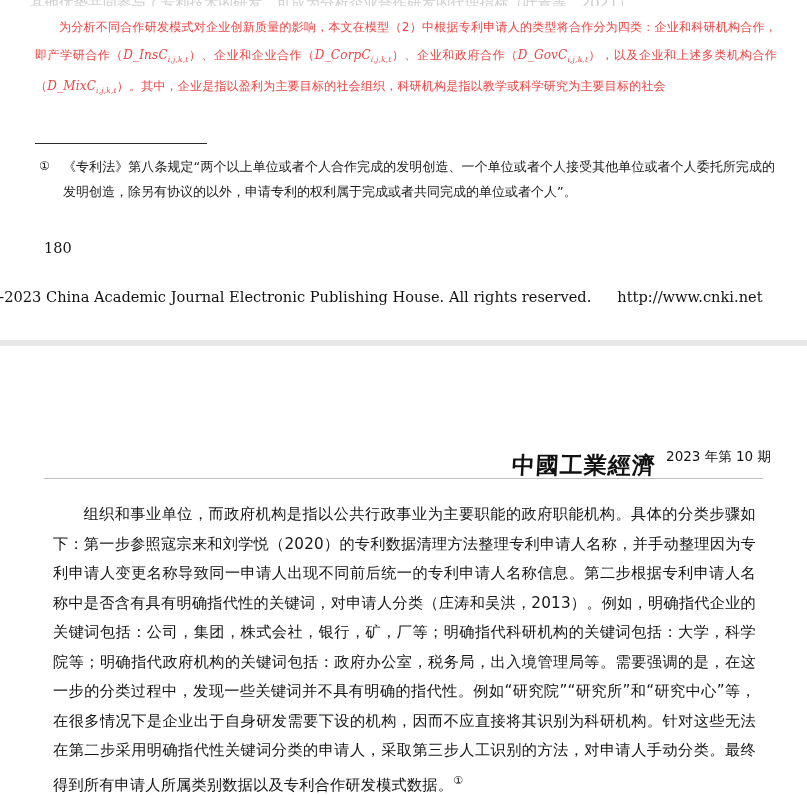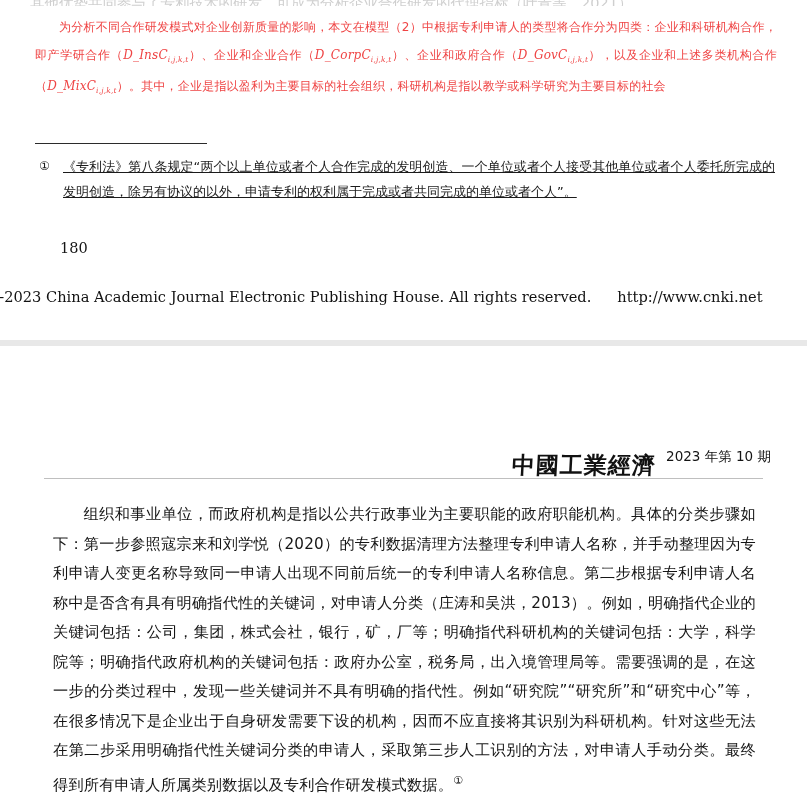--- a/index.html
+++ b/index.html
@@ -92,26 +92,25 @@
     text-align: justify;
   }
   .footnote .fn-marker {
     position: absolute;
     left: -24px;
     top: 0;
     font-size: 12px;
   }
   .footnote p {
     margin: 0;
-    text-decoration: underline;
   }
 
   .page-number {
     position: absolute;
-    left: 60px;
+    left: 44px;
     top: 240px;
     font-size: 14.5px;
     color: #141414;
     font-family: "DejaVu Serif", "Liberation Serif", serif;
   }
 
   .ghost-line {
     position: absolute;
     left: 24px;
     top: 275px;

